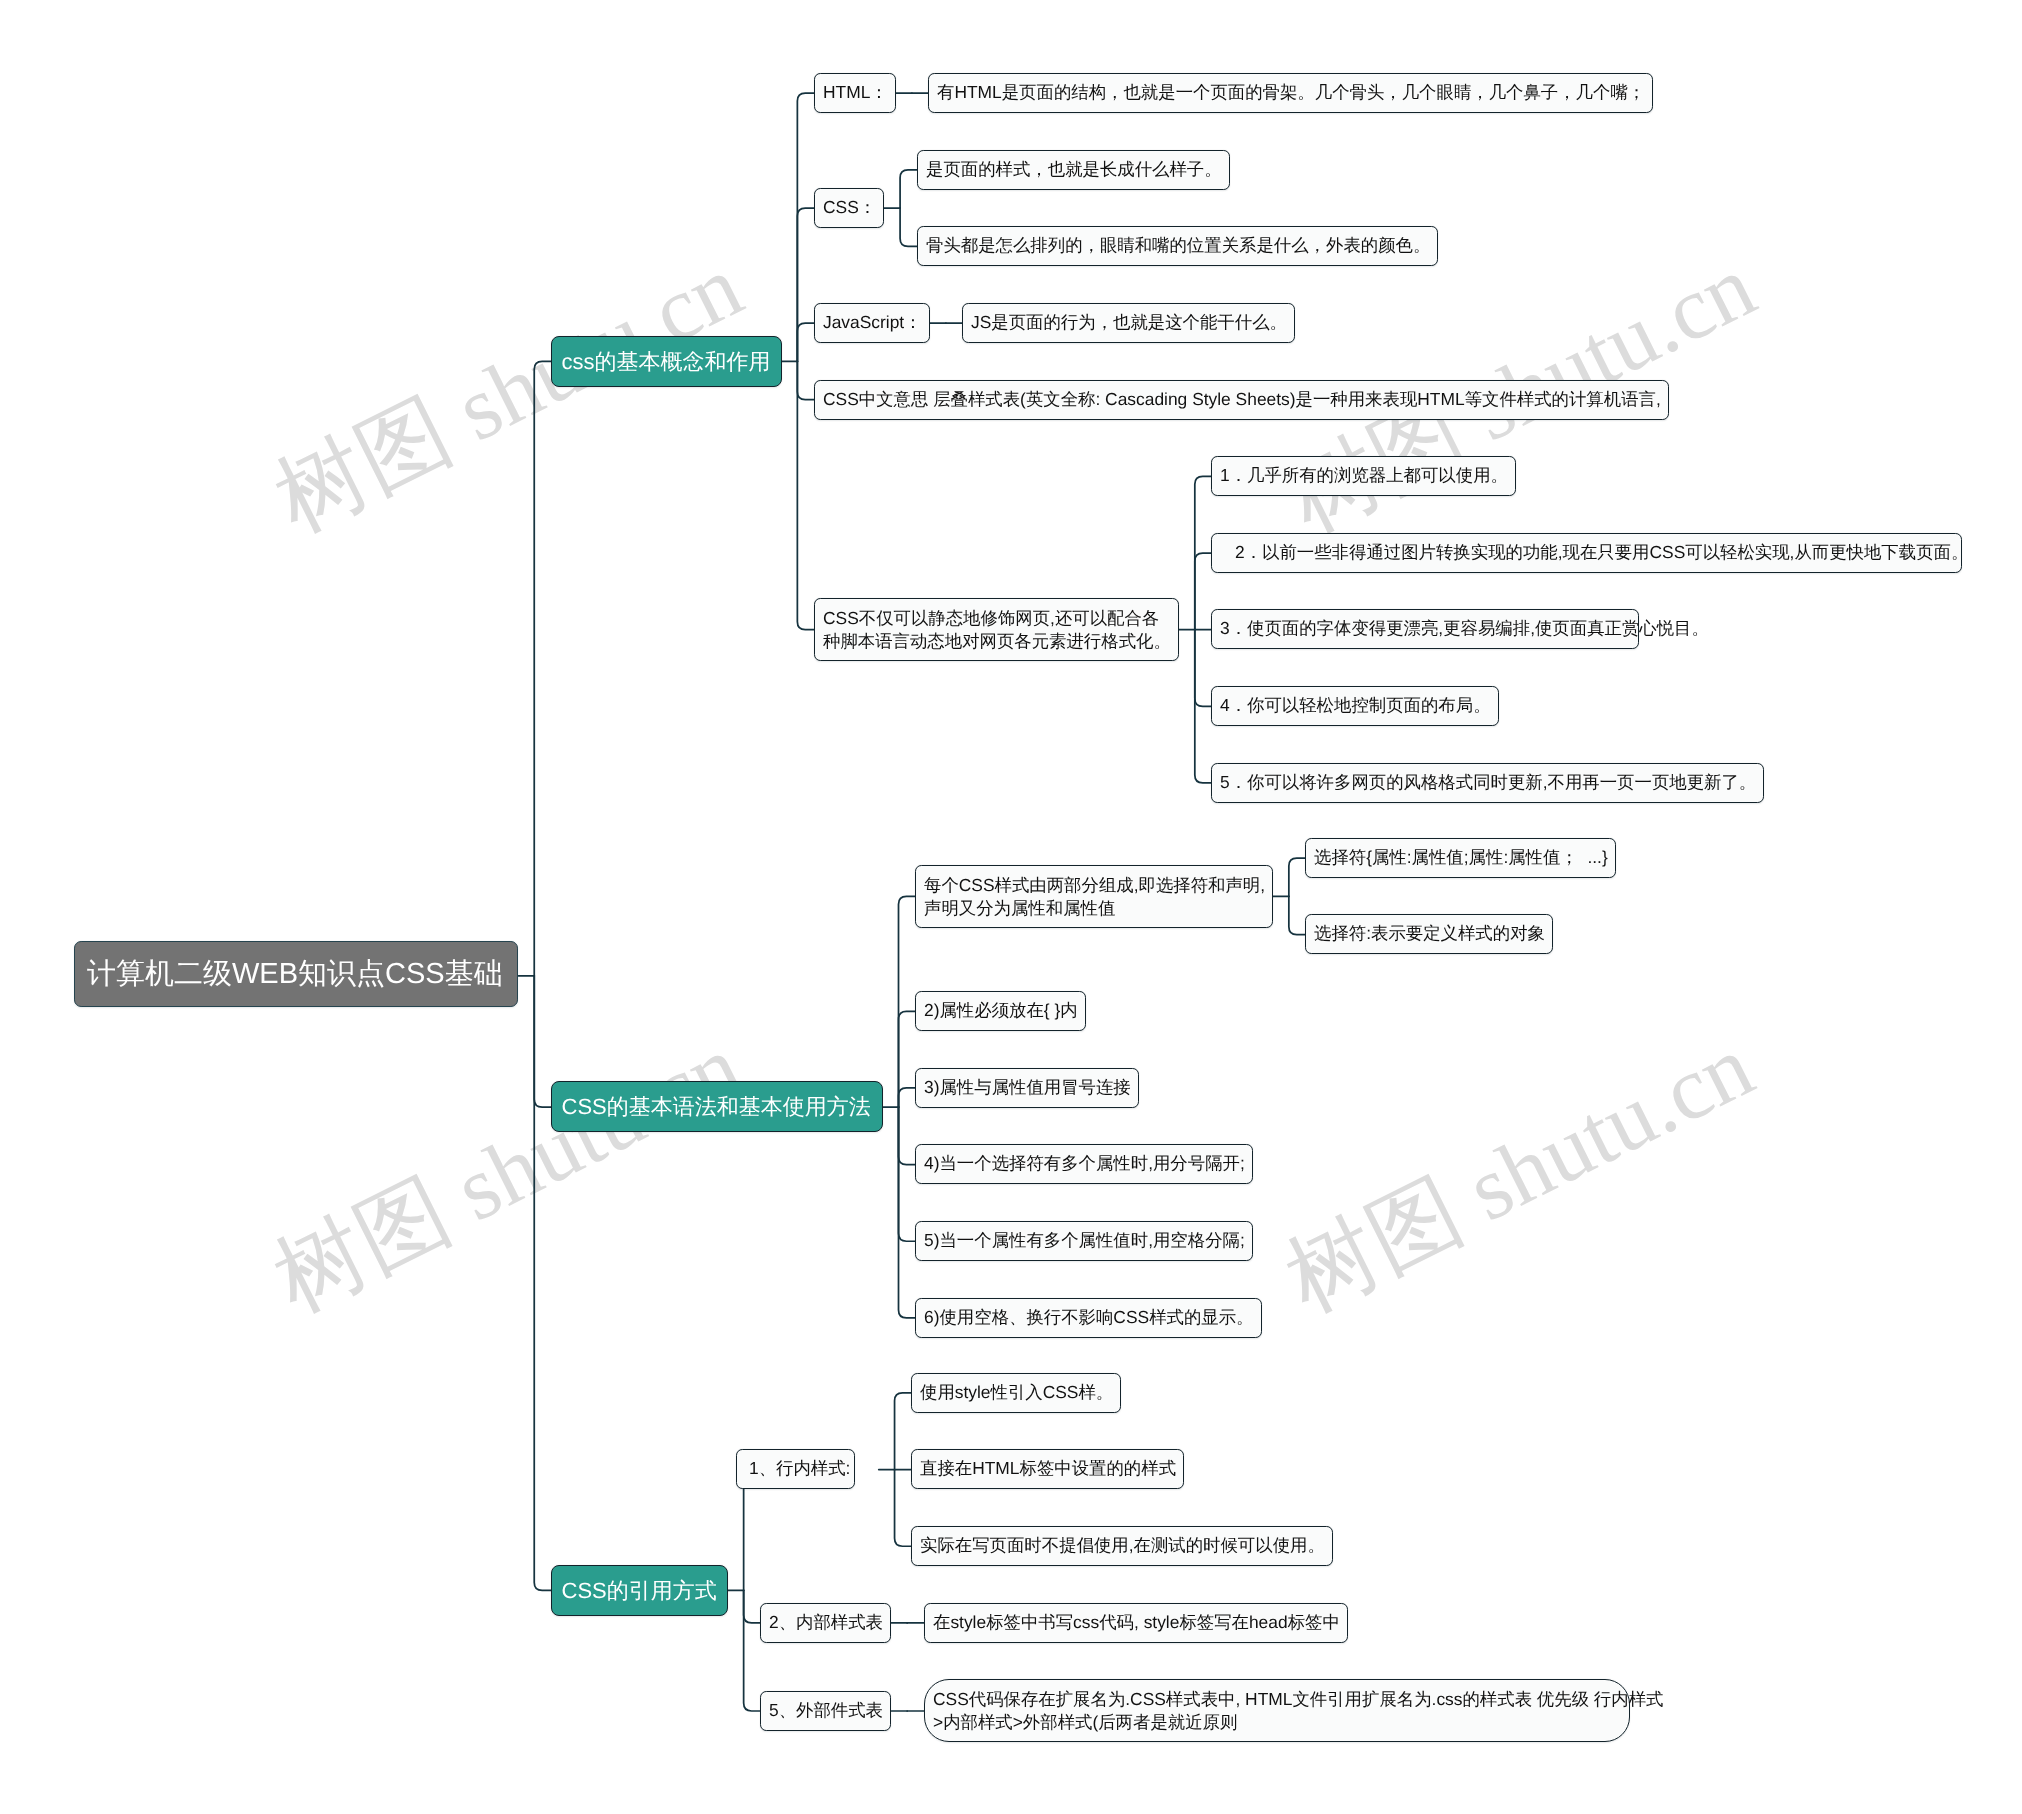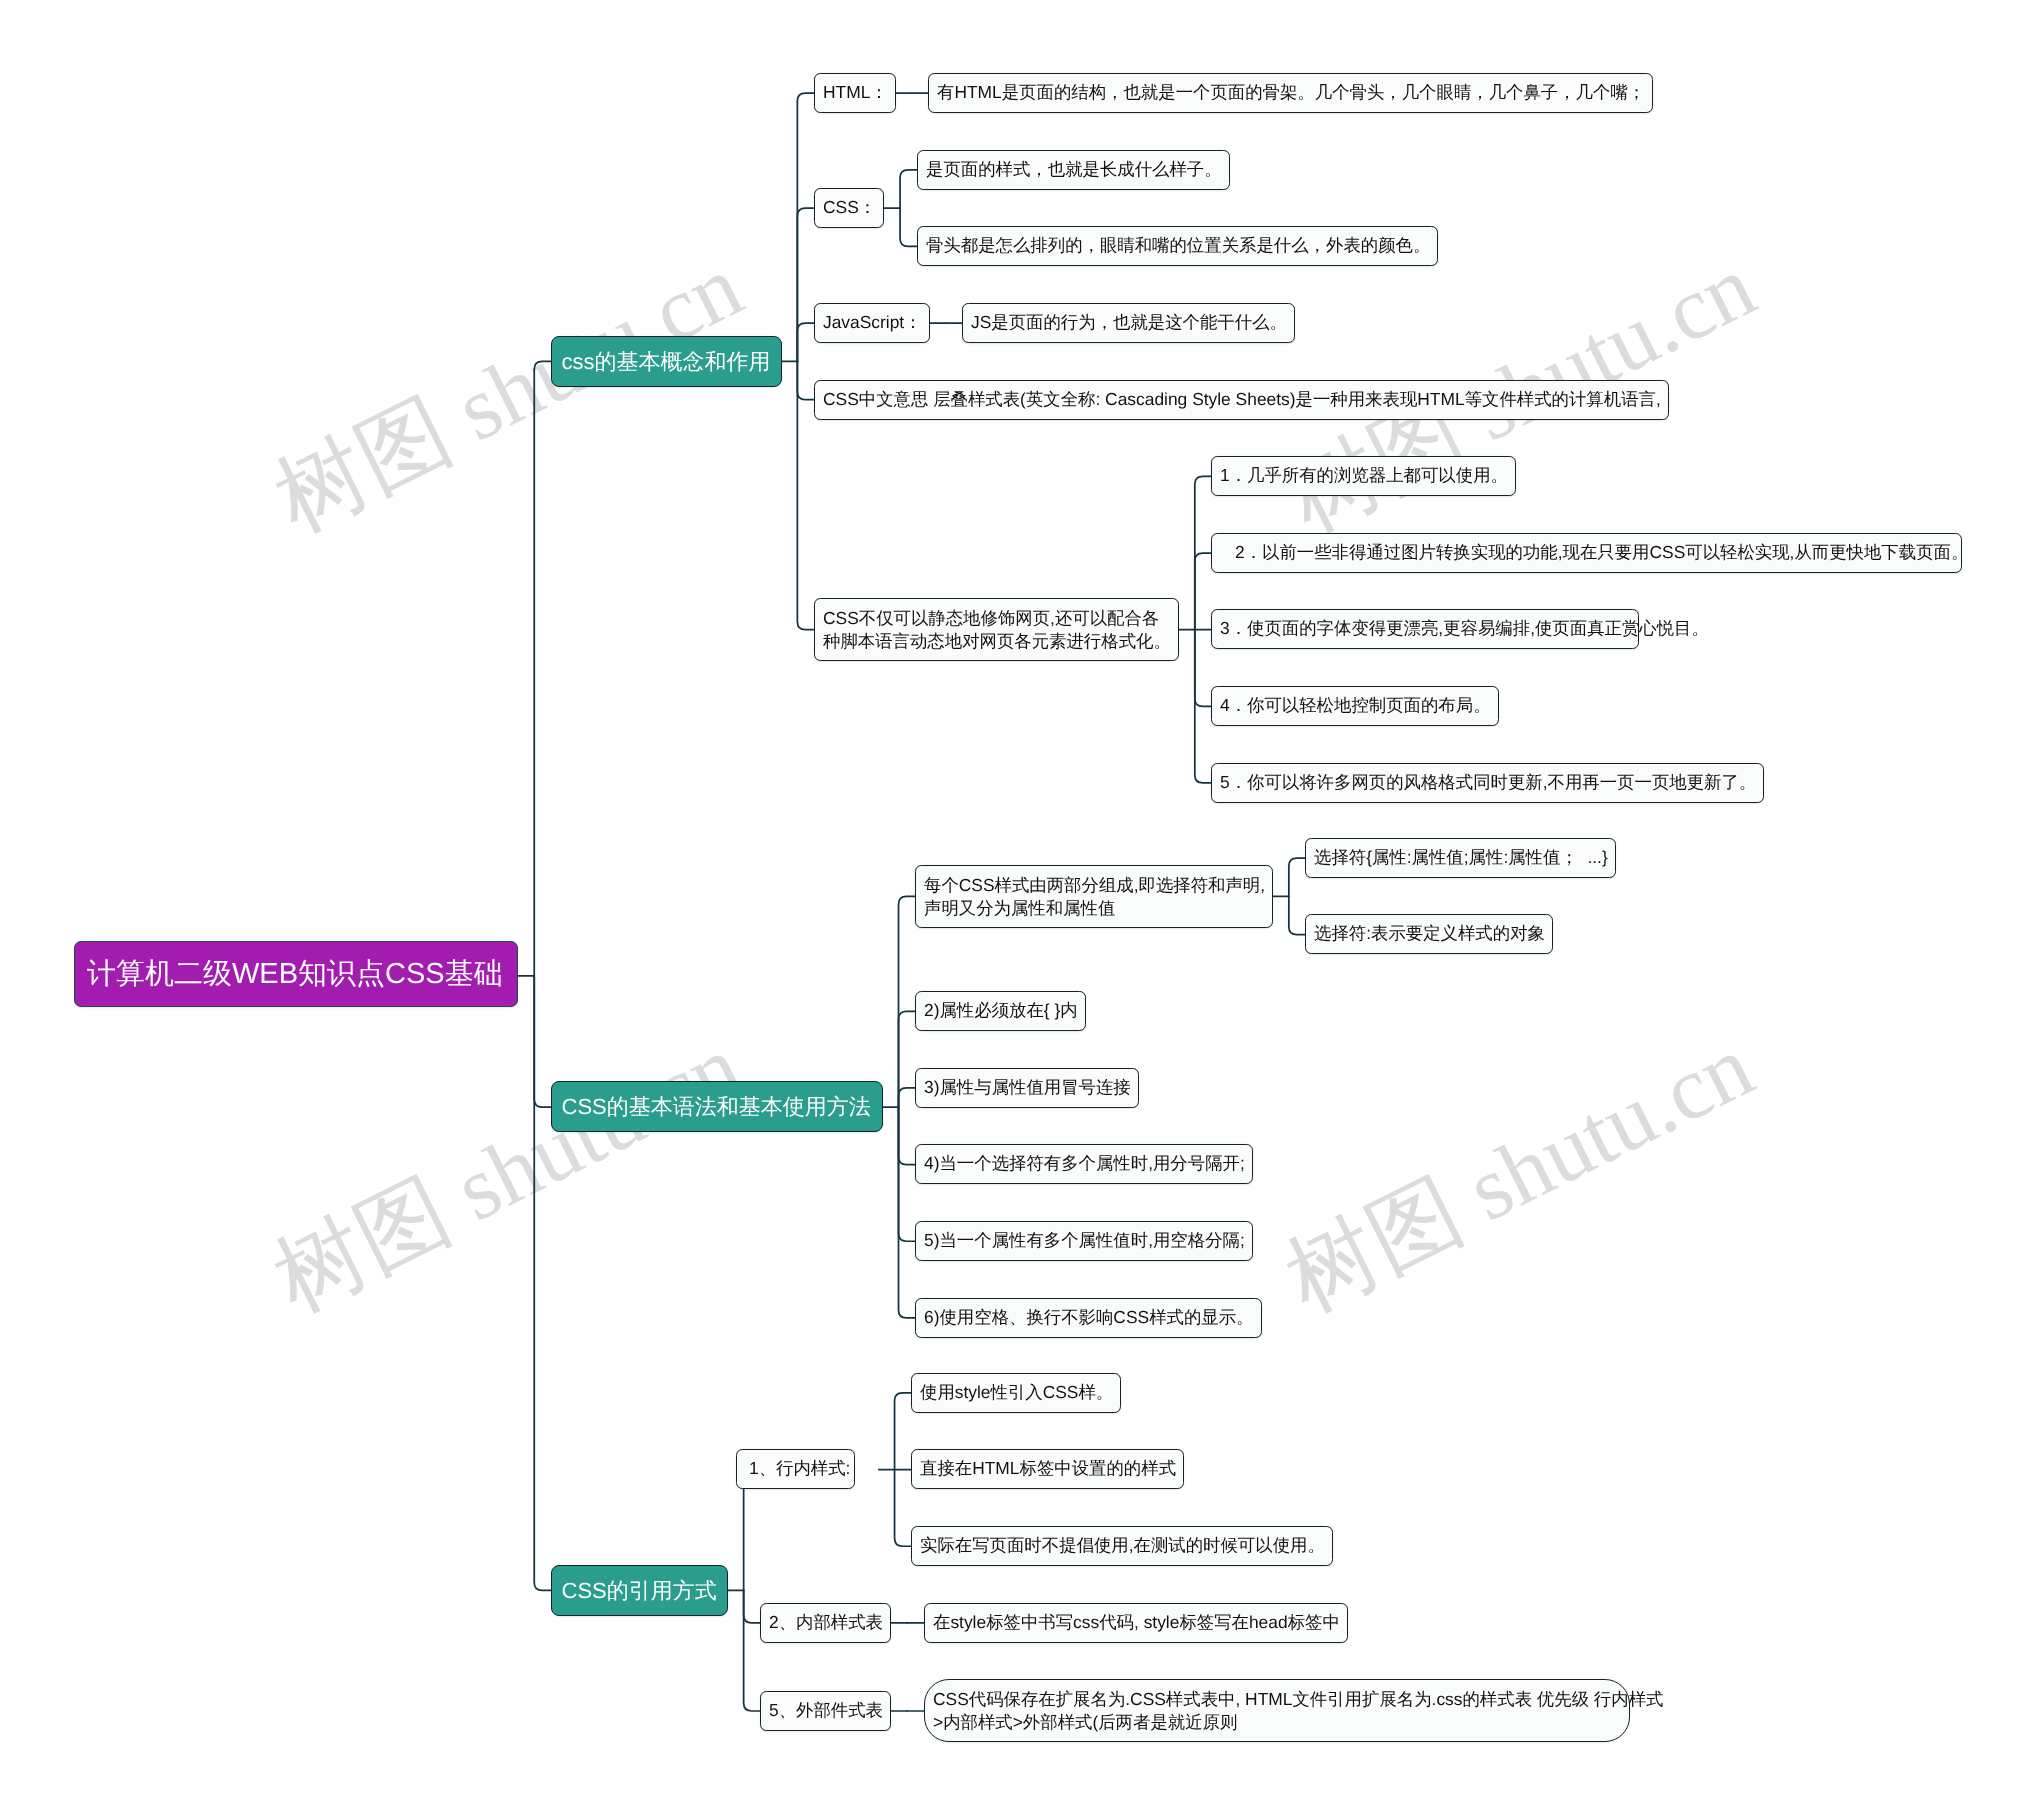--- a/index.html
+++ b/index.html
@@ -19,21 +19,21 @@
         display:flex;align-items:center;}
   .node .t{display:block;width:100%;transform:translateZ(0);}
   .n-root{background:#26444f;border-color:#26444f;color:#ffffff;
           font-size:29px;border-radius:7.1px;padding:0 12px;}
   .n-branch{background:#2a9d8e;border-color:#13232b;color:#ffffff;
             font-size:22px;border-radius:8px;padding:0 9.5px;}
   .n-leaf{background:#fafbfb;border-color:#13232b;color:#111111;
           font-size:17.4px;padding:0 8px;}
   .n-leaf.multi{align-items:center;}
 </style>
-<style>html,body,#stage{background:#ffffff;}.wm{color:#dcdcdc;}.node{border-color:#13232b;}.n-root{background:#a21caf;border-color:#26444f;color:#ffffff;}.n-branch{background:#2a9d8e;border-color:#13232b;color:#ffffff;}.n-leaf{background:#fafbfb;border-color:#13232b;color:#111111;}</style></head>
+<style>html,body,#stage{background:#ffffff;}.wm{color:#dcdcdc;}.node{border-color:#13232b;}.n-root{background:#737373;border-color:#26444f;color:#ffffff;}.n-branch{background:#2a9d8e;border-color:#13232b;color:#ffffff;}.n-leaf{background:#fafbfb;border-color:#13232b;color:#111111;}</style></head>
 <body>
 
 <div id="stage">
 
   <div id="watermarks">
       <div class="wm" style="left: 303px; top: 457px;">树图 shutu.cn</div>
       <div class="wm" style="left: 1316px; top: 457px;">树图 shutu.cn</div>
       <div class="wm" style="left: 302px; top: 1237px;">树图 shutu.cn</div>
       <div class="wm" style="left: 1314px; top: 1237px;">树图 shutu.cn</div>
     </div>

